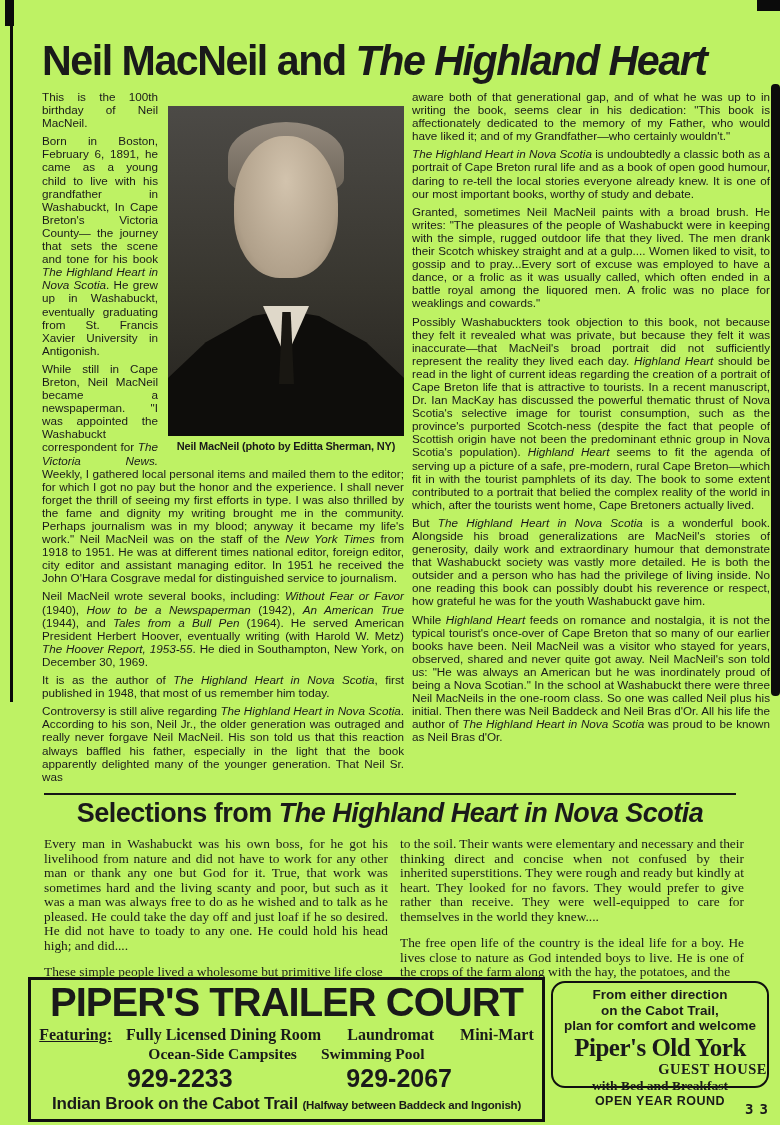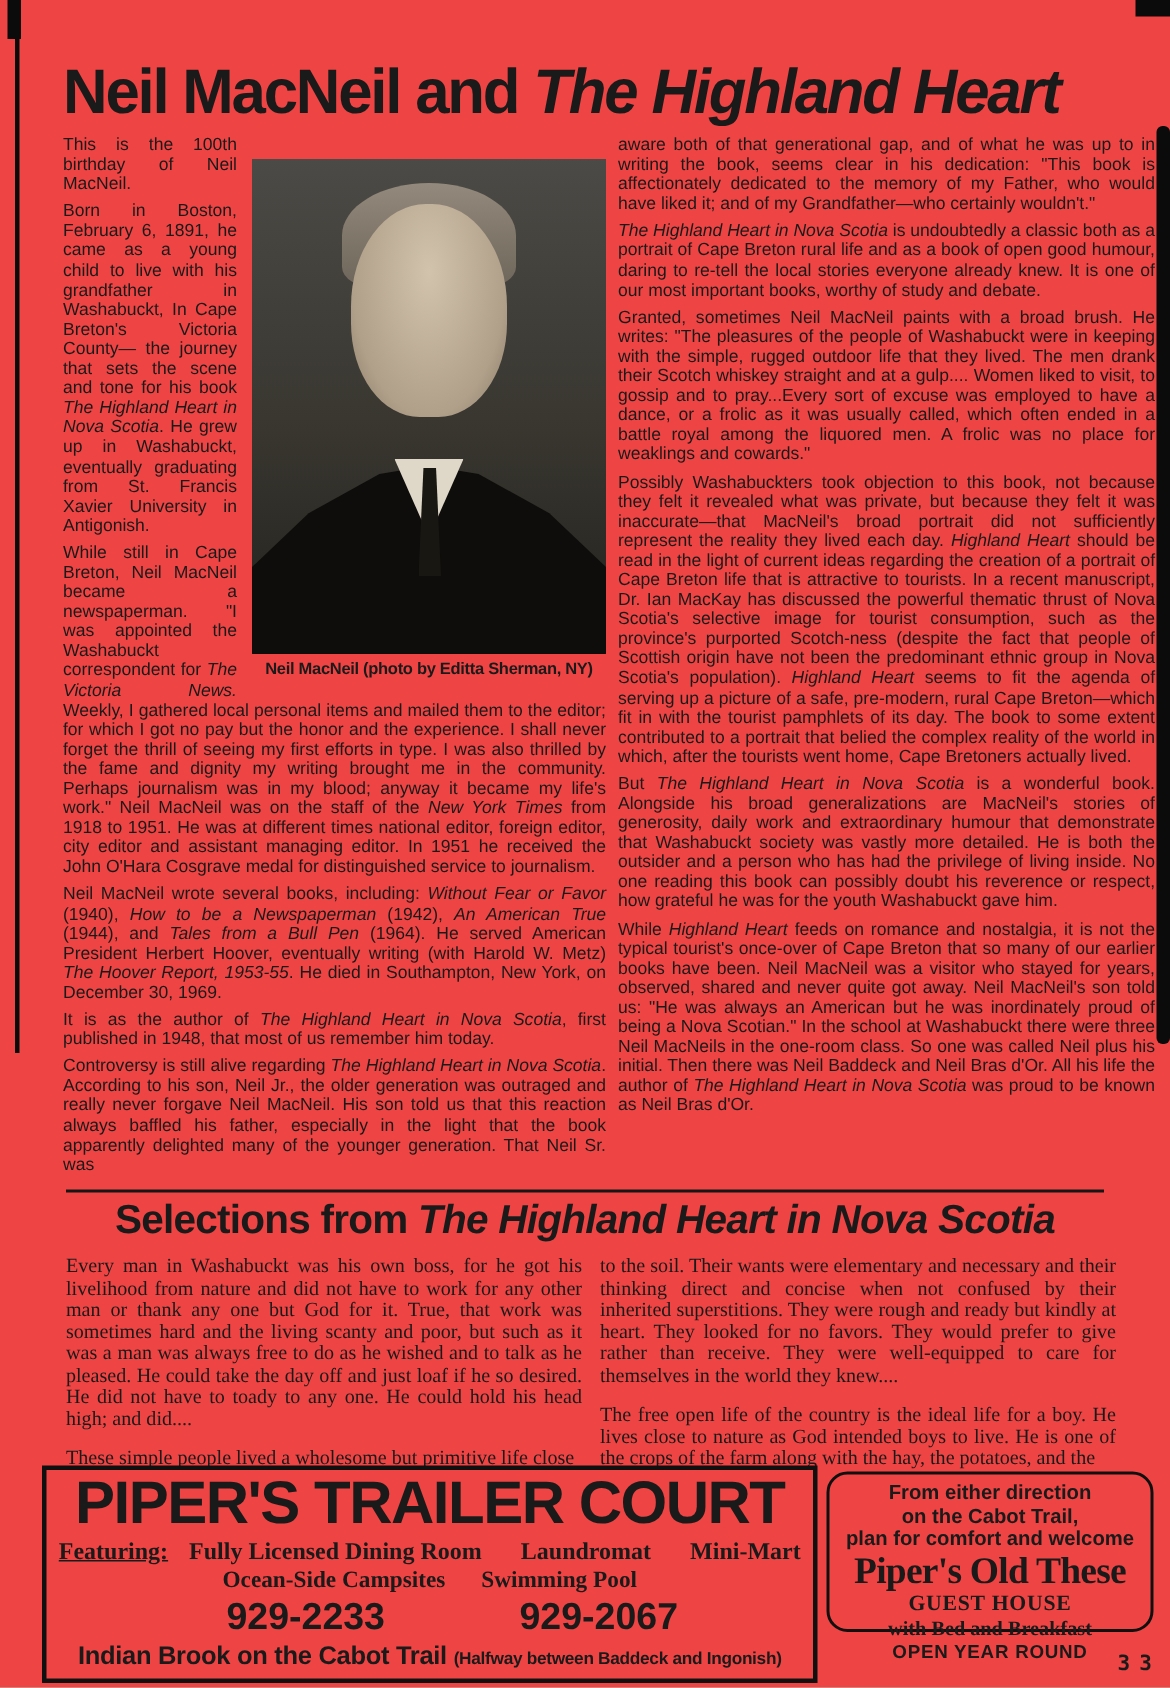--- a/index.html
+++ b/index.html
@@ -1,18 +1,18 @@
 <!DOCTYPE html>
 <html lang="en"><head>
 <meta charset="utf-8">
 <style>
   html,body { margin:0; padding:0; background:#b9b7b2; }
   .page {
     position:relative; width:780px; height:1125px; margin:0 auto;
-    background:#ef4444; overflow:hidden; color:#1a1a1a;
+    background:#bef264; overflow:hidden; color:#1a1a1a;
     font-family:"Liberation Sans", sans-serif;
     text-decoration:underline;
   }
 
   
   .edge-left  { position:absolute; left:10px; top:0; width:3px; height:702px; background:#0b0b0b; }
   .corner-tl  { position:absolute; left:5px;  top:0; width:9px;  height:26px; background:#0b0b0b; }
   .corner-tr  { position:absolute; left:757px; top:0; width:23px; height:11px; background:#0b0b0b; }
   .edge-right { position:absolute; left:771px; top:84px; width:9px; height:612px; background:#0b0b0b; border-radius:4px; }
 
@@ -62,33 +62,33 @@
 
   
   .ad-left { position:absolute; left:28px; top:977px; width:517px; height:145px;
              border:3px solid #101010; box-sizing:border-box; text-align:center; padding-top:2px; }
   .ad-title { font-weight:700; font-size:40px; line-height:1.0; letter-spacing:-1px; white-space:nowrap; }
   .ad-feat  { font-family:"Liberation Serif", serif; font-weight:700; font-size:16px; margin-top:4px; white-space:nowrap; }
   .ad-feat .lbl { text-decoration:underline; margin-right:14px; }
   .ad-feat .gap { display:inline-block; width:26px; }
   .ad-feat2 { font-family:"Liberation Serif", serif; font-weight:700; font-size:15.5px; margin-top:1px; }
   .ad-feat2 .gap { display:inline-block; width:24px; }
-  .ad-phones { display:flex; justify-content:space-between; padding:2px 90px 0 120px;
+  .ad-phones { display:flex; justify-content:space-between; padding:2px 90px 0 96px;
                font-weight:700; font-size:25px; line-height:1.05; }
   .ad-loc { font-weight:700; font-size:17px; margin-top:3px; white-space:nowrap; letter-spacing:-0.2px; }
   .ad-loc .note { font-size:11.5px; }
 
   
   .ad-right { position:absolute; left:551px; top:981px; width:218px; height:107px;
               border:2px solid #101010; border-radius:14px; box-sizing:border-box;
               text-align:center; padding-top:4px; }
   .ad-r-line { font-weight:700; font-size:13.5px; line-height:15.5px; }
   .ad-r-name { font-family:"Liberation Serif", serif; font-weight:700; font-size:25px;
                line-height:1.1; letter-spacing:-0.5px; white-space:nowrap; }
-  .ad-r-sub1 { font-family:"Liberation Serif", serif; font-weight:700; font-size:14.5px; letter-spacing:0.5px; }
+  .ad-r-sub1 { font-family:"Liberation Serif", serif; font-weight:700; font-size:14.5px; letter-spacing:0.5px;text-align:right; }
   .ad-r-sub2 { font-family:"Liberation Serif", serif; font-weight:700; font-size:13.5px; }
   .ad-r-sub3 { font-weight:700; font-size:12.5px; letter-spacing:0.5px; }
 
   .page-num { position:absolute; left:745px; top:1101px; font-family:"DejaVu Sans Mono", monospace;
               font-weight:700; font-size:14px; letter-spacing:6px; }
 
   i { font-style:italic; }
 </style>
 </head>
 <body>
@@ -163,20 +163,20 @@
     <div class="ad-loc">
       <span>Indian Brook on the Cabot Trail</span>
       <span class="note">(Halfway between Baddeck and Ingonish)</span>
     </div>
   </div>
 
   <div class="ad-right">
     <div class="ad-r-line">From either direction</div>
     <div class="ad-r-line">on the Cabot Trail,</div>
     <div class="ad-r-line">plan for comfort and welcome</div>
-    <div class="ad-r-name">Piper's Old These</div>
+    <div class="ad-r-name">Piper's Old York</div>
     <div class="ad-r-sub1">GUEST HOUSE</div>
     <div class="ad-r-sub2">with Bed and Breakfast</div>
     <div class="ad-r-sub3">OPEN YEAR ROUND</div>
   </div>
 
   <div class="page-num">33</div>
 </div>
 
 </body></html>

